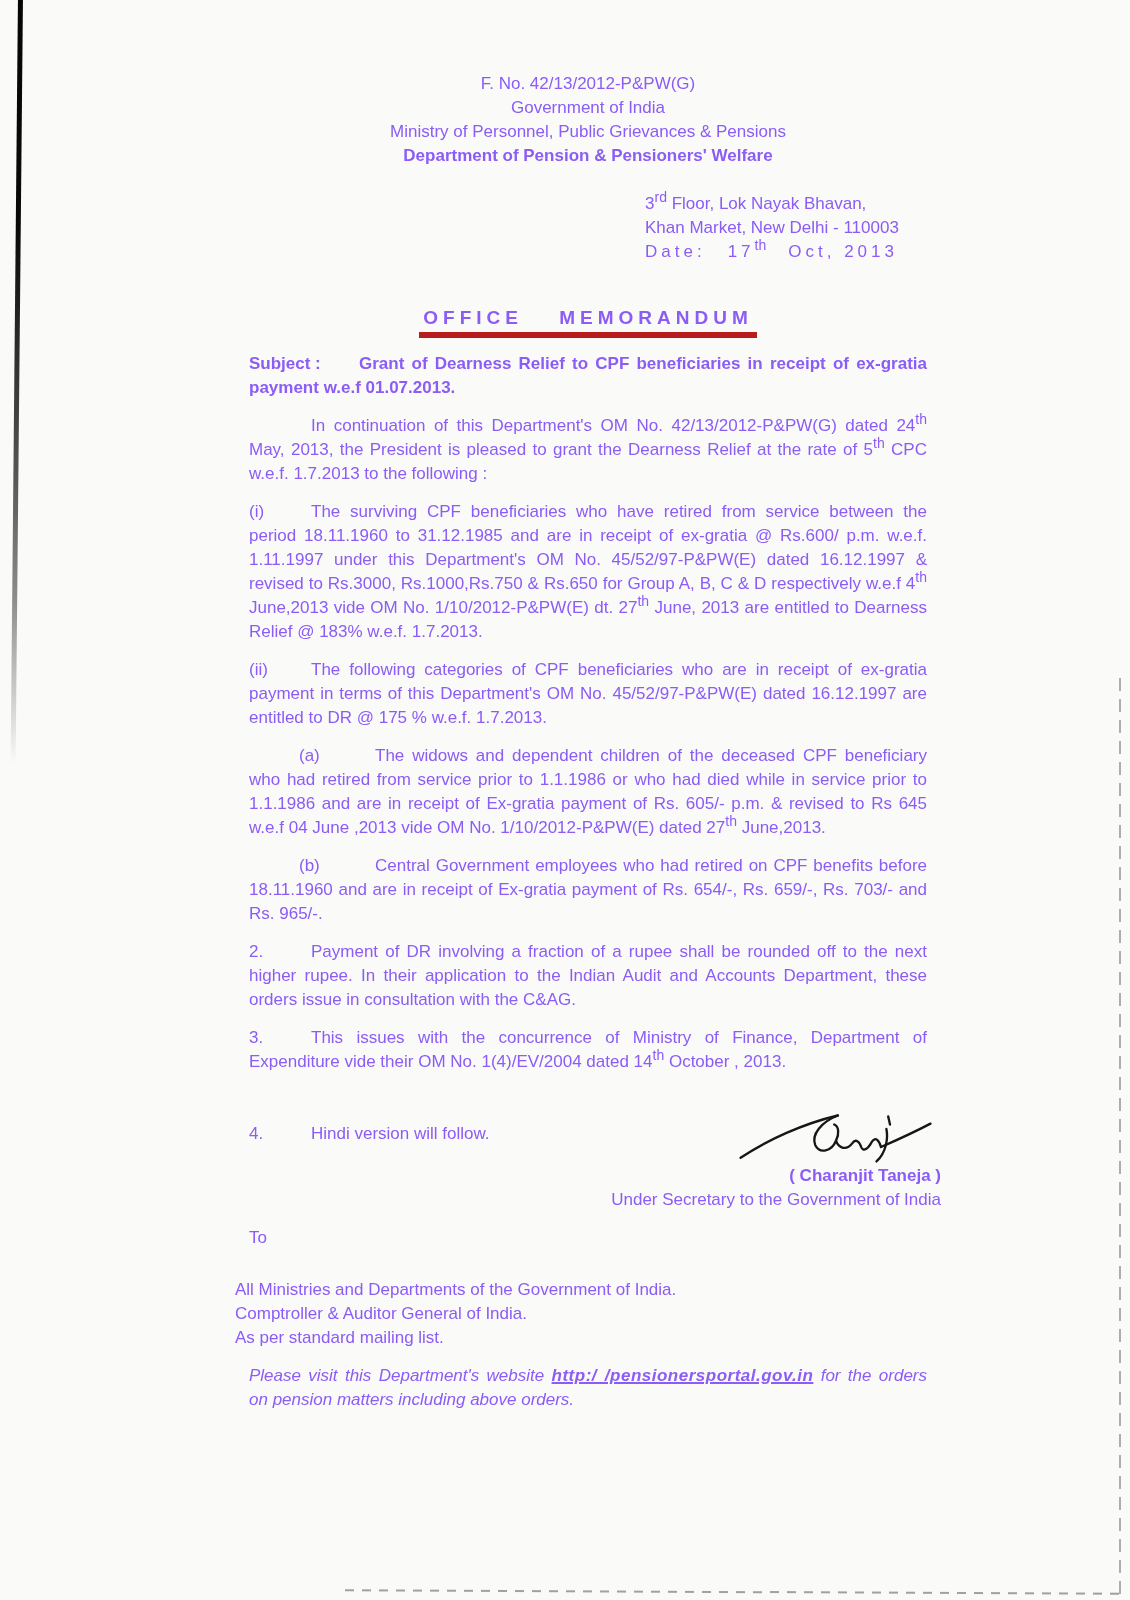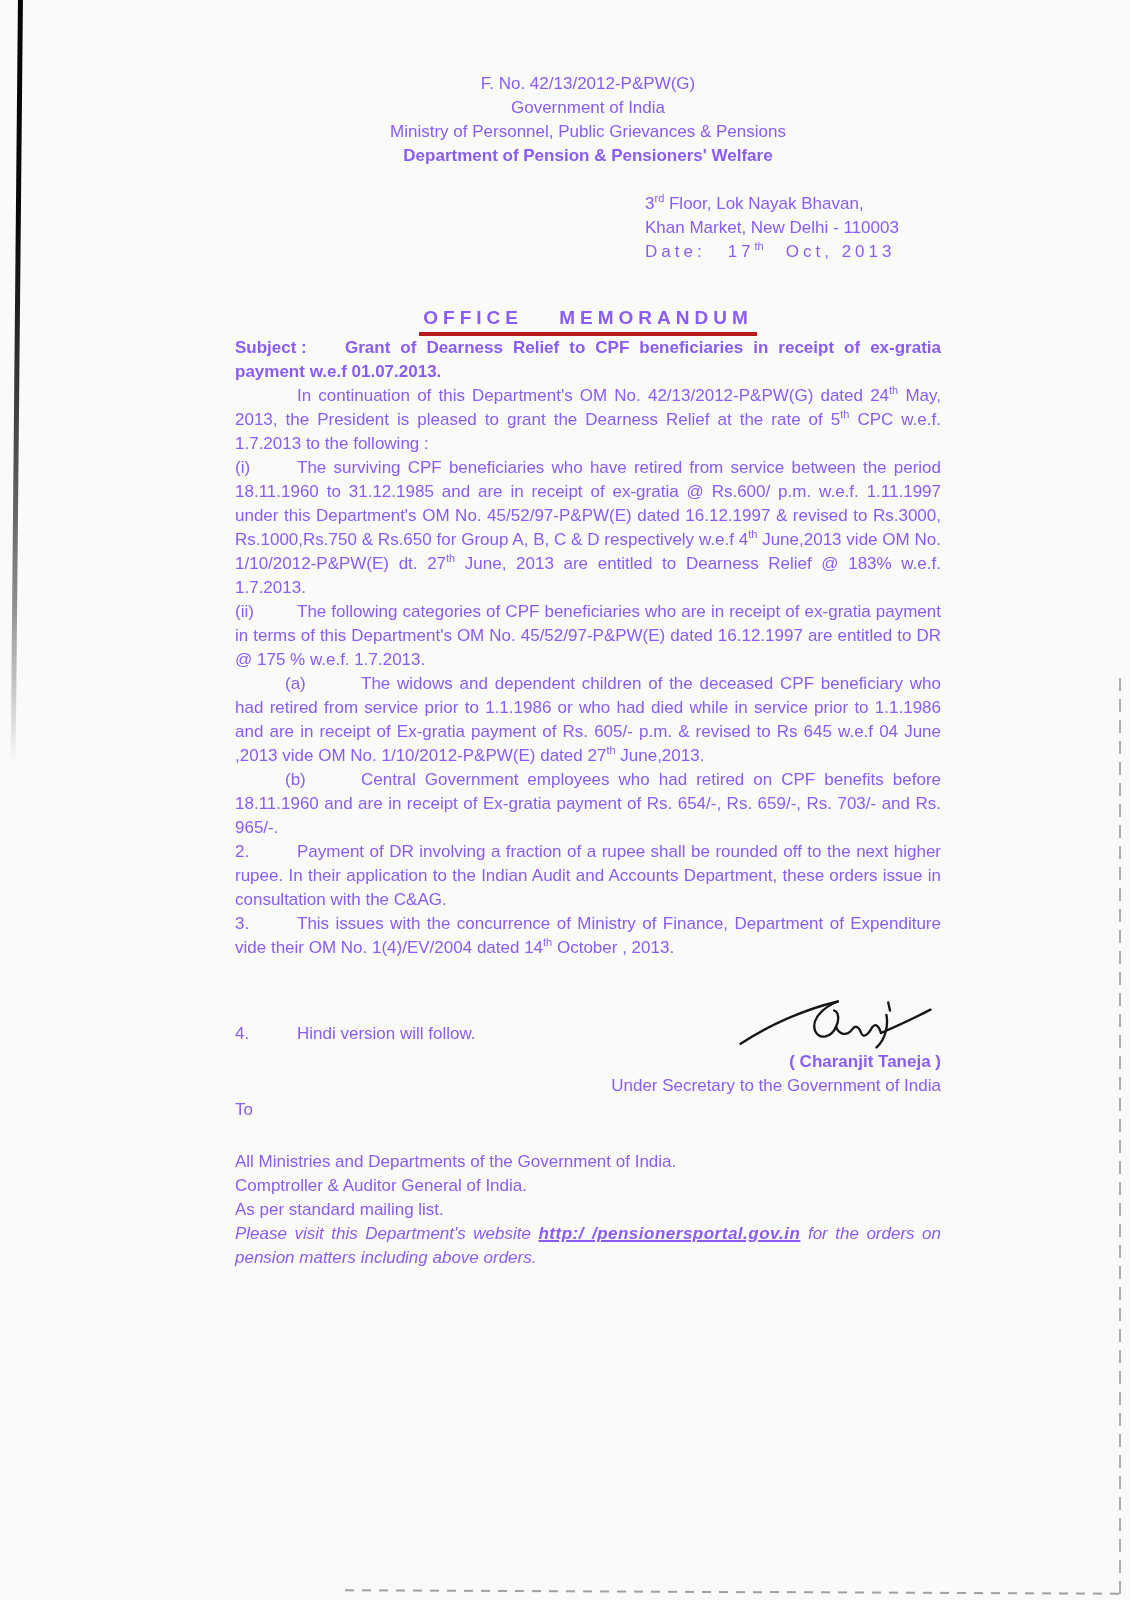--- a/index.html
+++ b/index.html
@@ -42,35 +42,35 @@
   .address-block { margin-left:410px; margin-top:24px; }
   .address-block .line { display:block; }
   .date-line { letter-spacing:4px; }
   .date-line .gap { display:inline-block; width:22px; }
 
   .memo-title { text-align:center; margin-top:42px; }
   .memo-title span {
     display:inline-block;
     font-weight:bold; font-size:19px;
     letter-spacing:5px; word-spacing:26px;
-    border-bottom:4px solid #b91c1c;
+    border-bottom:6px solid #b91c1c;
     padding:0 4px 2px 4px;
   }
 
-  p.block { margin:0; text-align:justify; }
+  p.block { margin:14px; text-align:justify; }
   .subject { font-weight:bold; margin-top:38px; }
   .subject .plabel { display:inline-block; width:110px; font-weight:bold; }
 
   .intro { margin-top:32px; text-indent:62px; }
 
   .clause   { margin-top:28px; }
   .plabel   { display:inline-block; width:62px; text-indent:0; }
   .plabel-indent { display:inline-block; width:76px; margin-left:50px; text-indent:0; }
 
-  sup { font-size:11px; line-height:0; vertical-align:super; letter-spacing:0; }
+  sup { font-size:14px; line-height:0; vertical-align:super; letter-spacing:0; }
 
   .para4-row { display:flex; justify-content:space-between; align-items:flex-end; margin-top:28px; }
   .para4-text { flex:0 0 auto; }
   .signature-svg { flex:0 0 auto; margin-right:0; margin-bottom:-14px; }
 
   .sig-block { text-align:right; margin-top:4px; }
   .sig-name { display:block; font-weight:bold; }
   .sig-title { display:block; }
 
   .to-label { margin-top:22px; }

